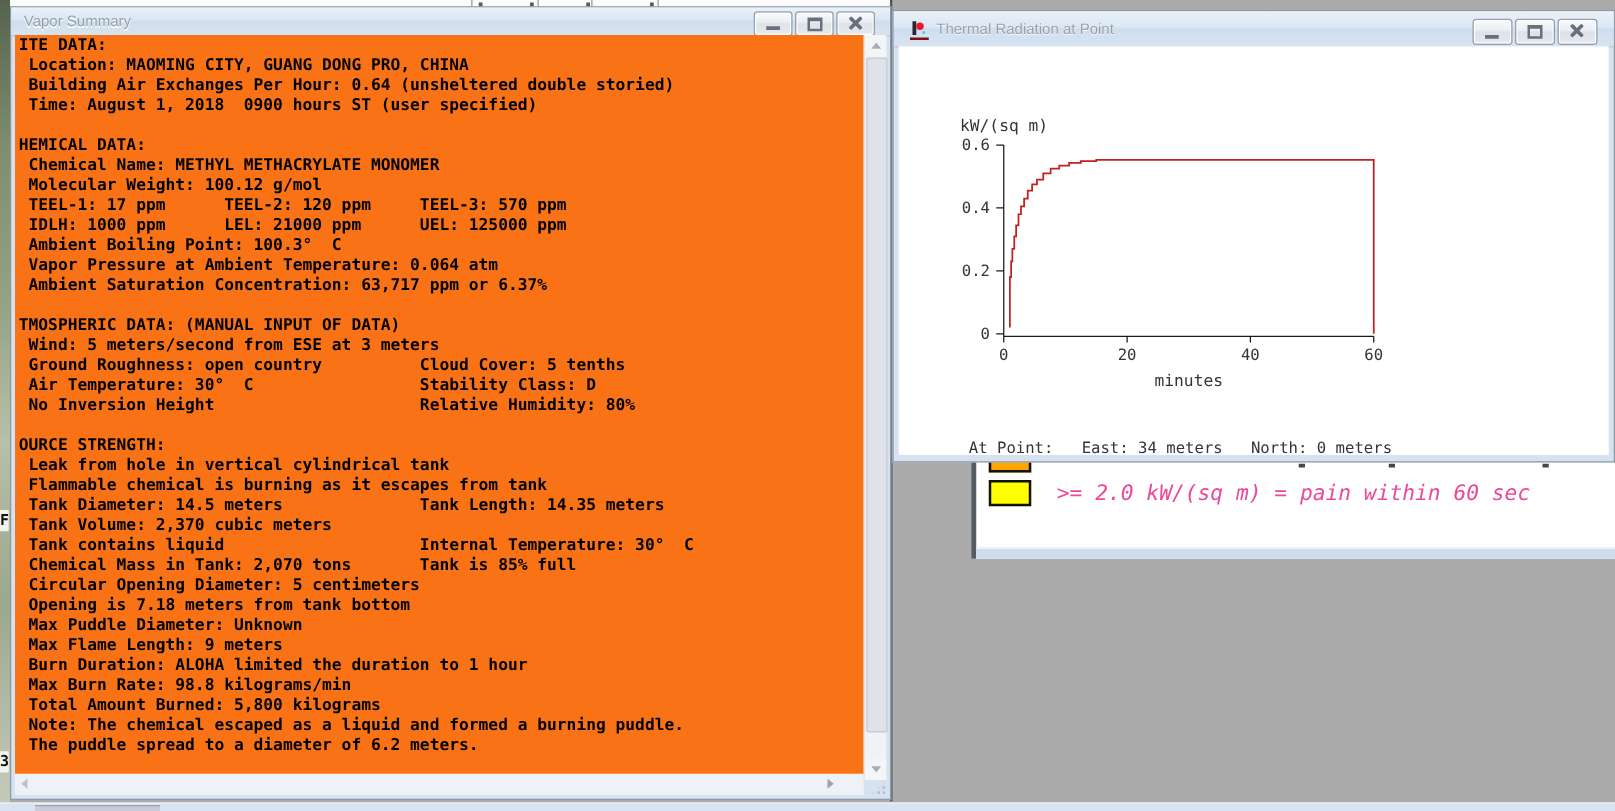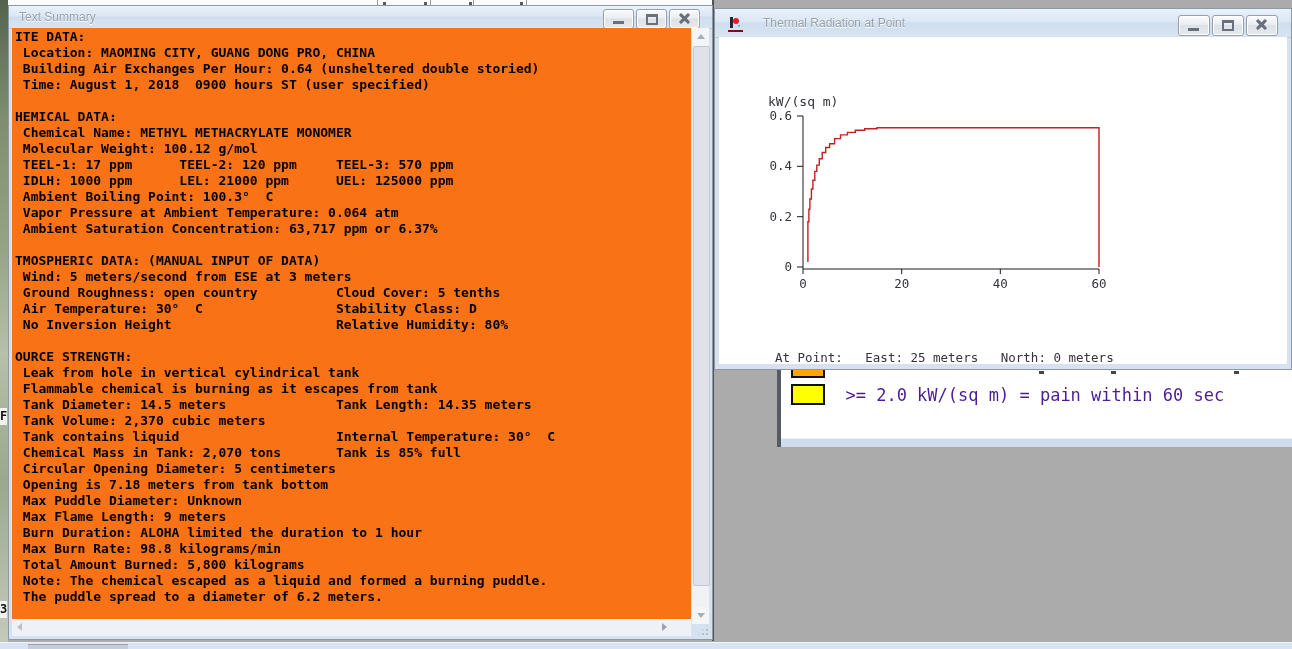--- a/index.html
+++ b/index.html
@@ -70,41 +70,41 @@
   .harr.left::after{left:5px;border-right:5px solid #b9c0ca;}
   .harr.right{right:18px;}
   .harr.right::after{left:6px;border-left:5px solid #9aa2ae;}
   .grip{position:absolute;right:4px;bottom:4px;width:10px;height:10px;}
   .grip::after{content:"";position:absolute;right:0;bottom:0;width:2px;height:2px;background:#b9bfc8;
     box-shadow:-4px 0 0 #b9bfc8,0 -4px 0 #b9bfc8,-8px 0 0 #d4d8de,0 -8px 0 #d4d8de,-4px -4px 0 #d4d8de;}
 
   
   #thermalWin{left:714px;top:8px;width:578px;height:362px;z-index:30;}
   #thermalWin .titlebar{height:28px;}
-  #thermalWin .title-text{left:34px;top:7px;margin-left:14px;}
+  #thermalWin .title-text{left:34px;top:7px;}
   #thermalWin .btns{top:6px;right:13px;}
   #thermalWin .wbtn{width:30px;height:19px;}
   .app-icon{position:absolute;left:13px;top:7px;width:15px;height:14px;border-bottom:2px solid #7a1010;}
   .app-icon::before{content:"";position:absolute;left:2px;top:1px;width:3px;height:11px;background:#26262e;}
   .app-icon::after{content:"";position:absolute;left:5px;top:2px;width:6px;height:6px;border-radius:50%;background:#e8192c;box-shadow:3px 5px 0 -2px #29c6d8;}
   #thermalContent{position:absolute;left:4px;top:28px;width:568px;height:327px;background:#ffffff;}
   #chartSvg{position:absolute;left:0;top:0;}
   #chartSvg text{font-family:"DejaVu Sans Mono",monospace;font-size:12.5px;fill:#33343c;}
   .chart-ylabel{position:absolute;left:49px;top:44px;font-family:"DejaVu Sans Mono",monospace;font-size:13px;color:#33343c;white-space:pre;margin-top:13px;}
   .chart-xlabel{position:absolute;left:84px;top:261px;width:296px;text-align:center;font-family:"DejaVu Sans Mono",monospace;font-size:13px;color:#33343c;}
   .at-point{position:absolute;left:56px;top:313px;font-family:"DejaVu Sans Mono",monospace;font-size:12.5px;color:#33343c;white-space:pre;}
 
   
   #legendWin{position:absolute;left:777px;top:340px;width:515px;height:107px;z-index:10;background:#ffffff;
     border-left:4px solid #565b63;box-sizing:border-box;}
   #legendWin .bottom-frame{position:absolute;left:0;bottom:0;width:100%;height:8px;background:#cfdcec;border-top:1px solid #f2f6fb;}
   .legend-row{position:absolute;left:10px;white-space:nowrap;}
   .legend-row .swatch{display:inline-block;width:30px;height:17px;border:2px solid #101010;vertical-align:middle;}
   .legend-row .ltext{display:inline-block;margin-left:16px;vertical-align:middle;
-    font-family:"DejaVu Sans Mono",monospace;font-size:17px;color:#4c1d95;white-space:pre;}
+    font-family:"DejaVu Sans Mono",monospace;font-size:17px;color:#ec4899;white-space:pre;font-style:italic;}
   .legend-row.r0{top:17px;}
   .legend-row.r1{top:44px;}
   .speck{position:absolute;top:31px;width:5px;height:3px;background:#43464d;}
   .speck.s1{left:258px;} .speck.s2{left:330px;} .speck.s3{left:453px;}
 </style>
 </head>
 <body>
 
 <div class="top-strip">
     <i></i>
@@ -133,21 +133,21 @@
     <span class="ltext">&gt;= 2.0 kW/(sq m) = pain within 60 sec</span>
   </div>
   <span class="speck s1"></span>
   <span class="speck s2"></span>
   <span class="speck s3"></span>
   <div class="bottom-frame"></div>
 </div>
 
 <div class="win" id="textSummaryWin">
   <div class="titlebar">
-    <span class="title-text">Text Summary</span>
+    <span class="title-text">Vapor Summary</span>
     <span class="btns">
       <span class="wbtn min"></span>
       <span class="wbtn restore"></span>
       <span class="wbtn close"></span>
     </span>
   </div>
   <div id="tsContent">
     <pre id="tsPre">ITE DATA:
  Location: MAOMING CITY, GUANG DONG PRO, CHINA
  Building Air Exchanges Per Hour: 0.64 (unsheltered double storied)
@@ -216,15 +216,16 @@
           <text x="73" y="183.7" text-anchor="end">0.2</text>
           <text x="73" y="133.3" text-anchor="end">0.4</text>
           <text x="73" y="83" text-anchor="end">0.6</text>
           <text x="84" y="251" text-anchor="middle">0</text>
           <text x="182.7" y="251" text-anchor="middle">20</text>
           <text x="281.3" y="251" text-anchor="middle">40</text>
           <text x="380" y="251" text-anchor="middle">60</text>
         </g>
     </svg>
     <div class="chart-ylabel">kW/(sq m)</div>
-    <div class="at-point">At Point:   East: 25 meters   North: 0 meters</div>
+    <div class="chart-xlabel">minutes</div>
+    <div class="at-point">At Point:   East: 34 meters   North: 0 meters</div>
   </div>
 </div>
 
 </body></html>

